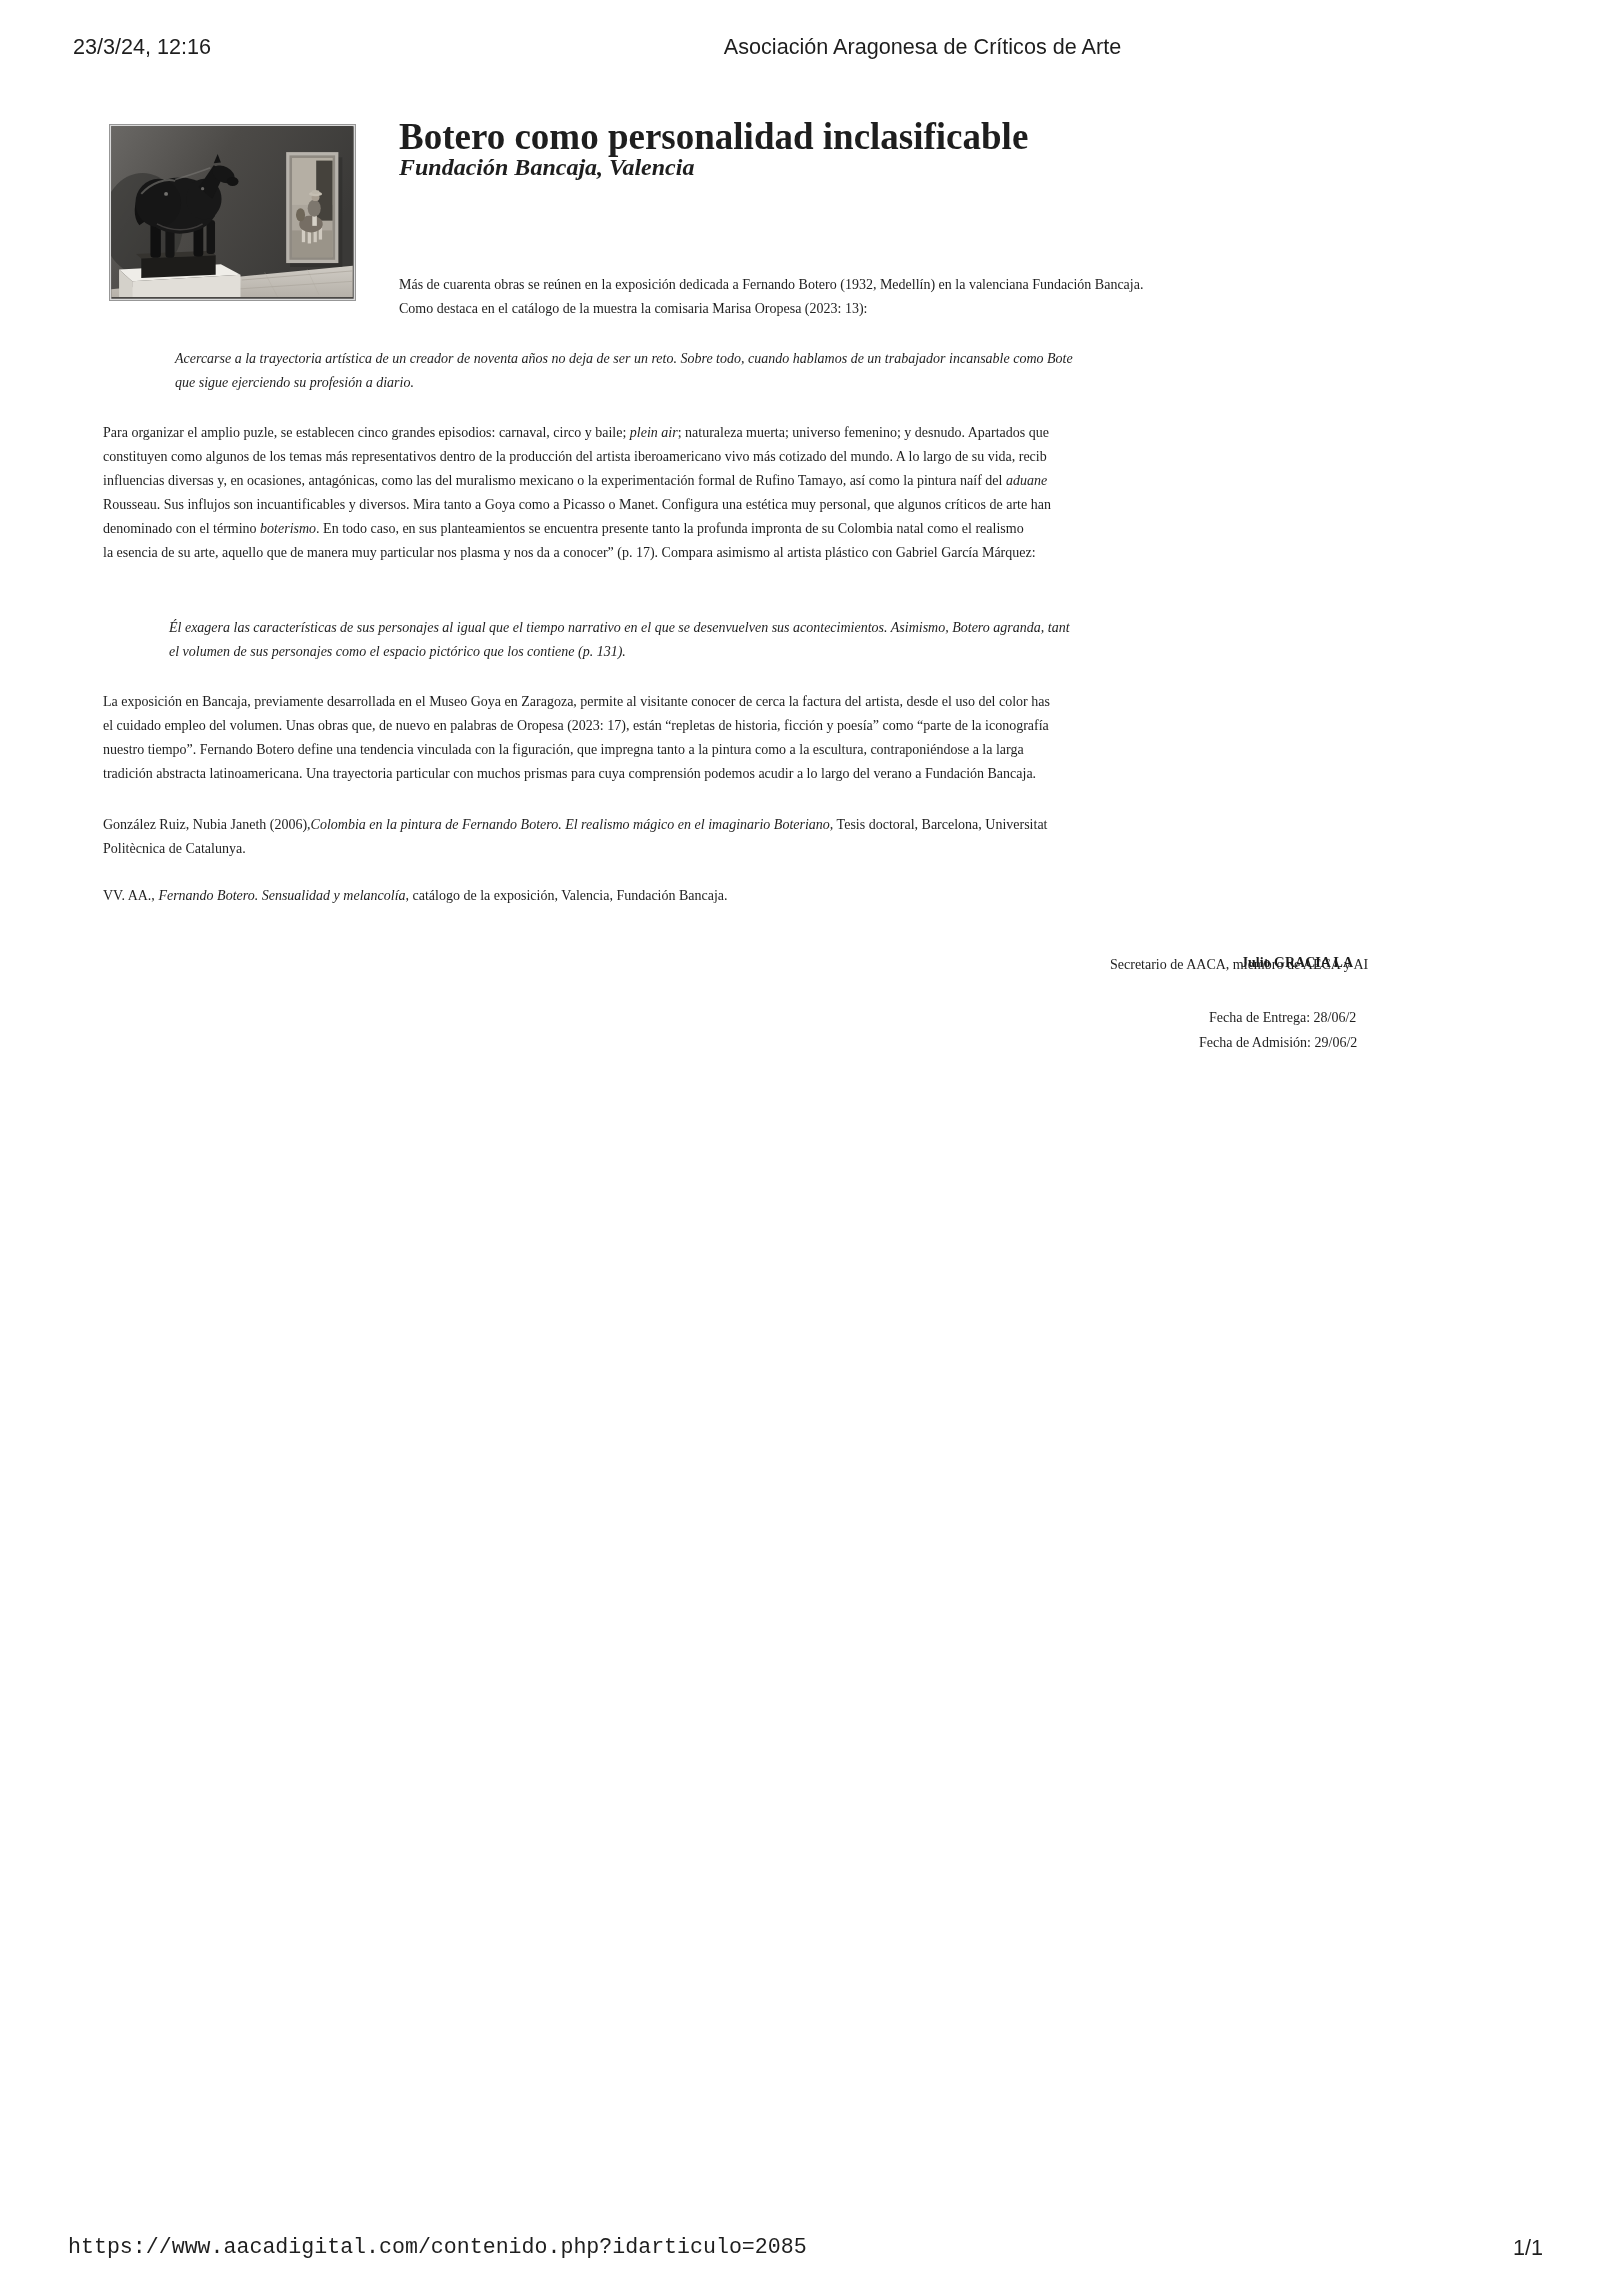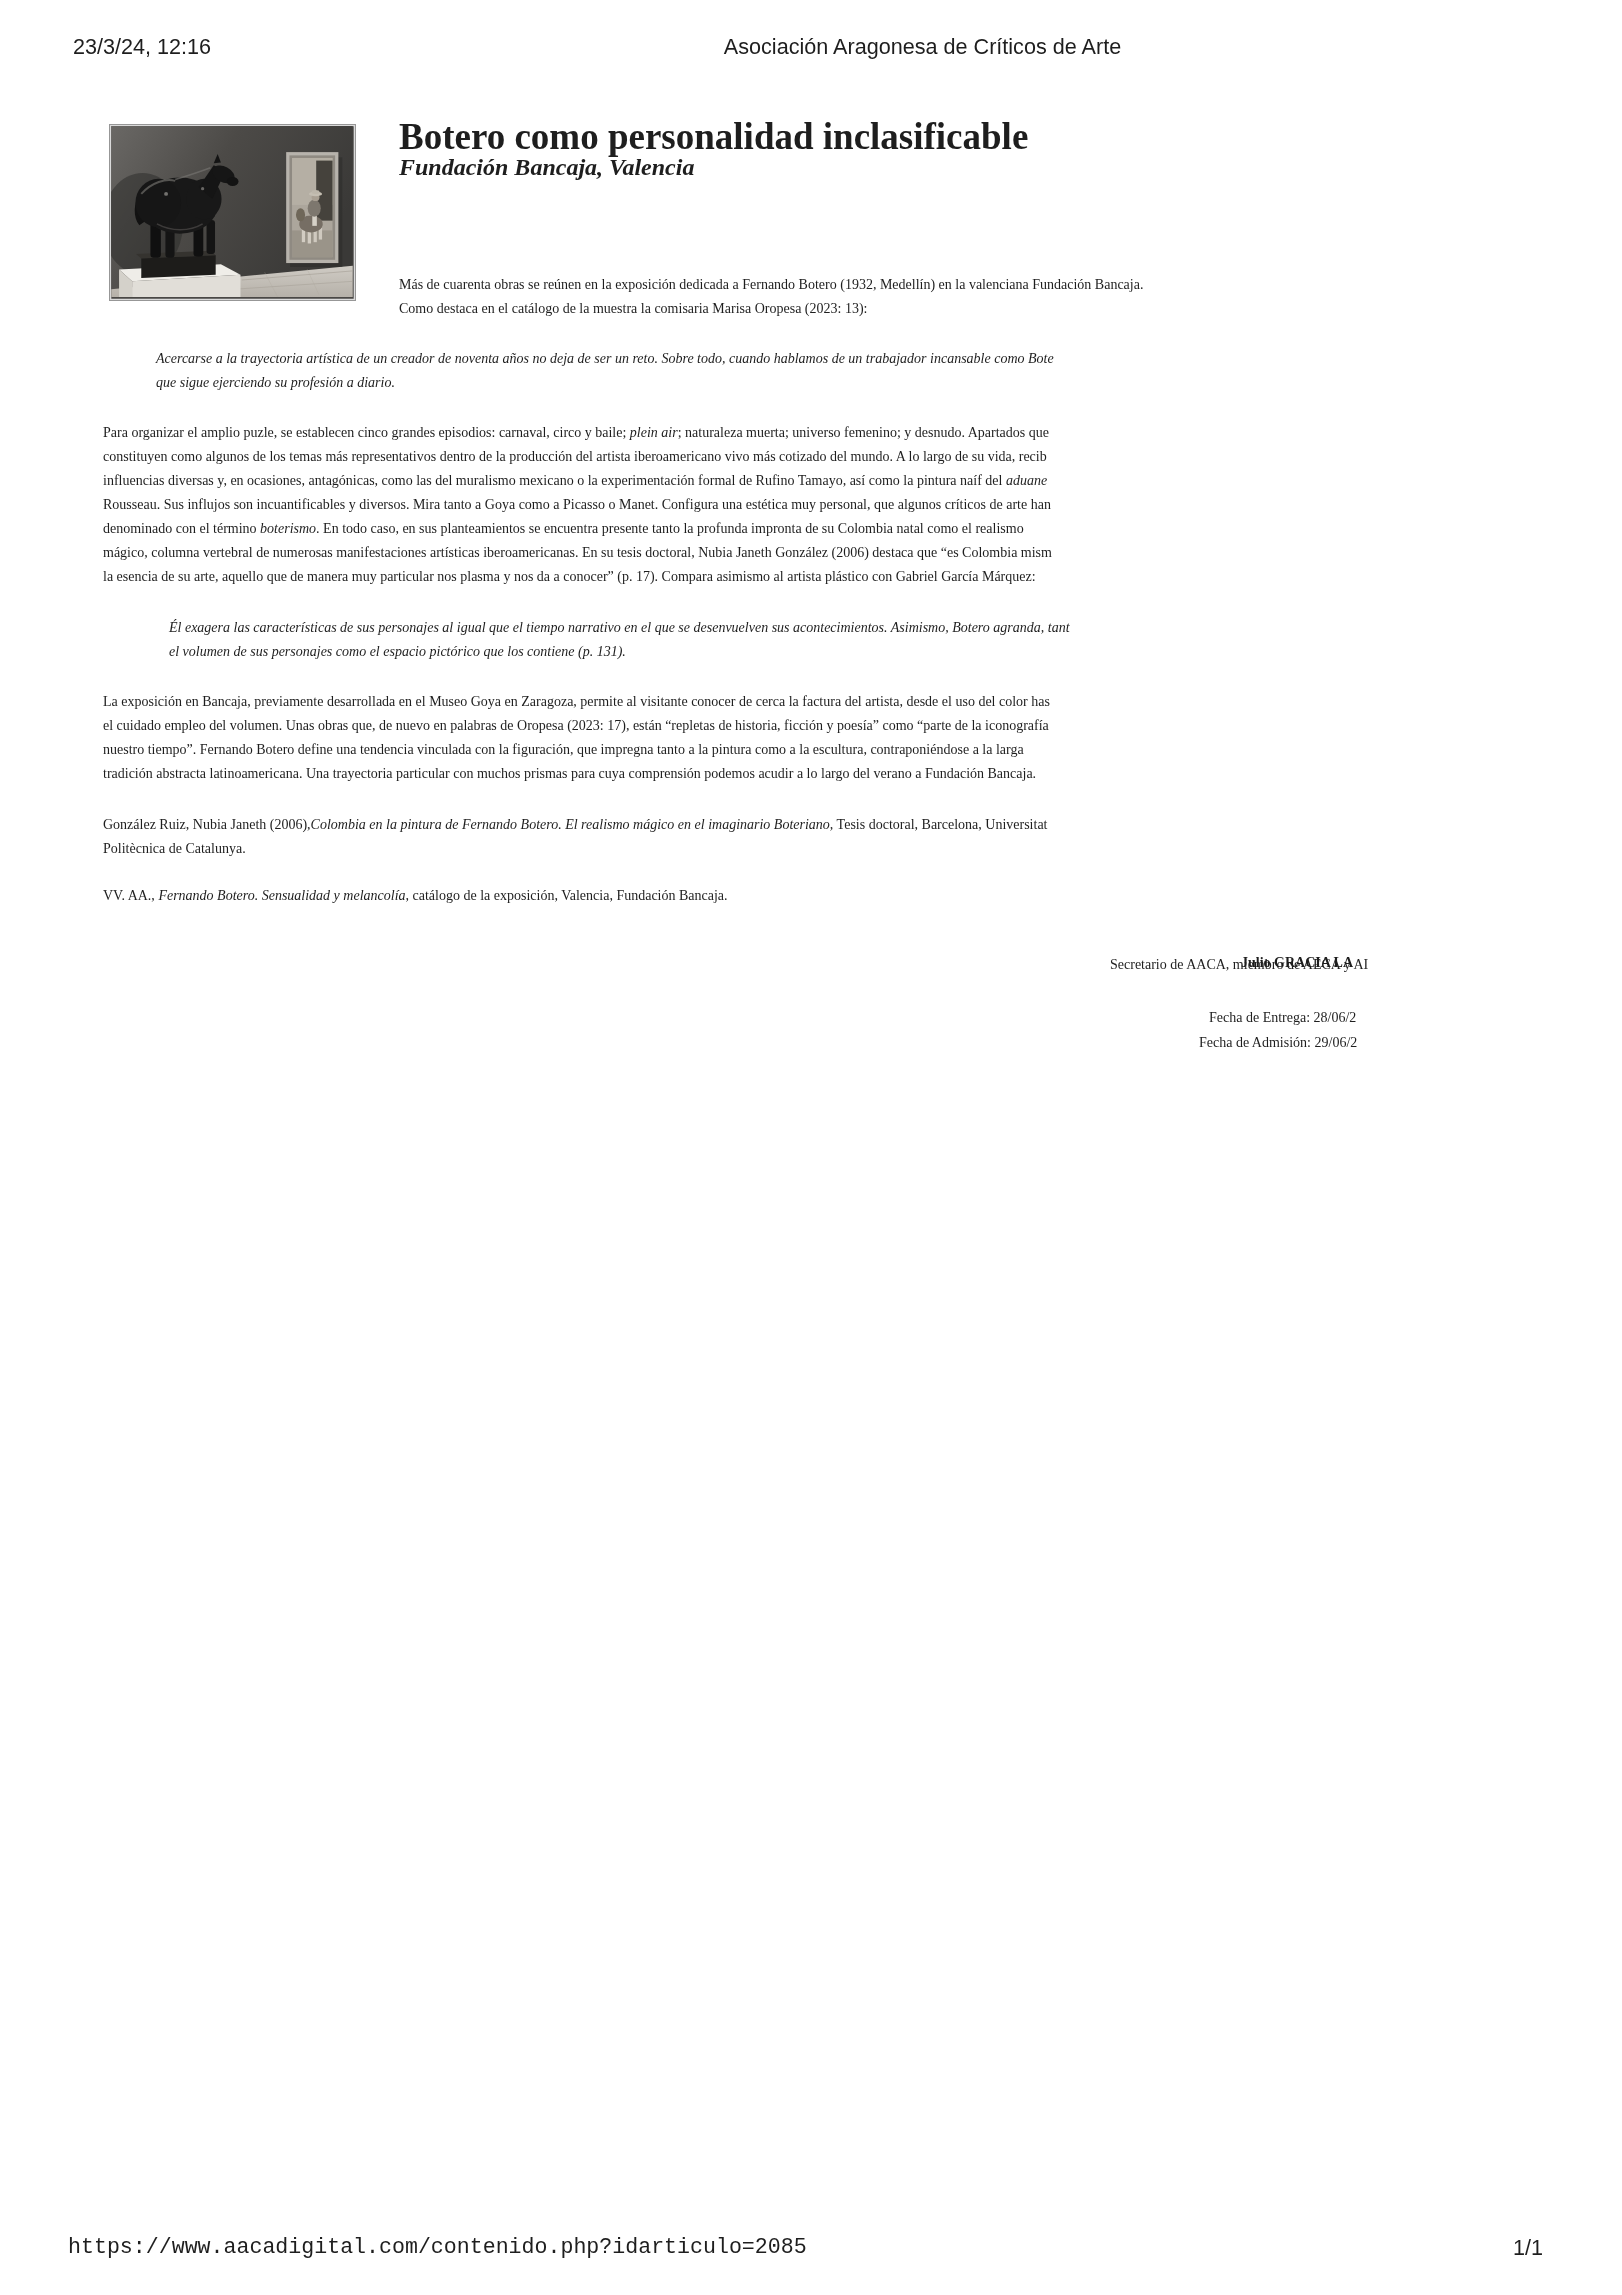--- a/index.html
+++ b/index.html
@@ -115,32 +115,31 @@
   </div>
 
   <div class="abs article-title" style="left:399px;top:122px;">Botero como personalidad inclasificable</div>
   <div class="abs article-subtitle" style="left:399px;top:156px;">Fundación Bancaja, Valencia</div>
 
   <div class="abs fs-body" style="left:399px;top:273px;">
       <div class="line"><span>Más de cuarenta obras se reúnen en la exposición dedicada a Fernando Botero (1932, Medellín) en la valenciana Fundación Bancaja.</span></div>
       <div class="line"><span>Como destaca en el catálogo de la muestra la comisaria Marisa Oropesa (2023: 13):</span></div>
     </div>
 
-  <div class="abs fs-body quote" style="left:156px;top:347px;">
+  <div class="abs fs-body quote" style="left:175px;top:347px;">
       <div class="line"><span>Acercarse a la trayectoria artística de un creador de noventa años no deja de ser un reto. Sobre todo, cuando hablamos de un trabajador incansable como Bote</span></div>
       <div class="line"><span>que sigue ejerciendo su profesión a diario.</span></div>
     </div>
 
   <div class="abs fs-body" style="left:103px;top:421px;">
       <div class="line"><span>Para organizar el amplio puzle, se establecen cinco grandes episodios: carnaval, circo y baile; </span><span class="it">plein air</span><span>; naturaleza muerta; universo femenino; y desnudo. Apartados que</span></div>
       <div class="line"><span>constituyen como algunos de los temas más representativos dentro de la producción del artista iberoamericano vivo más cotizado del mundo. A lo largo de su vida, recib</span></div>
       <div class="line"><span>influencias diversas y, en ocasiones, antagónicas, como las del muralismo mexicano o la experimentación formal de Rufino Tamayo, así como la pintura naíf del </span><span class="it">aduane</span></div>
       <div class="line"><span>Rousseau. Sus influjos son incuantificables y diversos. Mira tanto a Goya como a Picasso o Manet. Configura una estética muy personal, que algunos críticos de arte han</span></div>
       <div class="line"><span>denominado con el término </span><span class="it">boterismo</span><span>. En todo caso, en sus planteamientos se encuentra presente tanto la profunda impronta de su Colombia natal como el realismo</span></div>
-      <div class="line"><span>mágico, columna vertebral de numerosas manifestaciones artísticas iberoamericanas. En su tesis doctoral, Nubia Janeth González (2006) destaca que “es Colombia mism</span></div>
       <div class="line"><span>la esencia de su arte, aquello que de manera muy particular nos plasma y nos da a conocer” (p. 17). Compara asimismo al artista plástico con Gabriel García Márquez:</span></div>
     </div>
 
   <div class="abs fs-body quote" style="left:169px;top:616px;">
       <div class="line"><span>Él exagera las características de sus personajes al igual que el tiempo narrativo en el que se desenvuelven sus acontecimientos. Asimismo, Botero agranda, tant</span></div>
       <div class="line"><span>el volumen de sus personajes como el espacio pictórico que los contiene (p. 131).</span></div>
     </div>
 
   <div class="abs fs-body" style="left:103px;top:690px;">
       <div class="line"><span>La exposición en Bancaja, previamente desarrollada en el Museo Goya en Zaragoza, permite al visitante conocer de cerca la factura del artista, desde el uso del color has</span></div>

